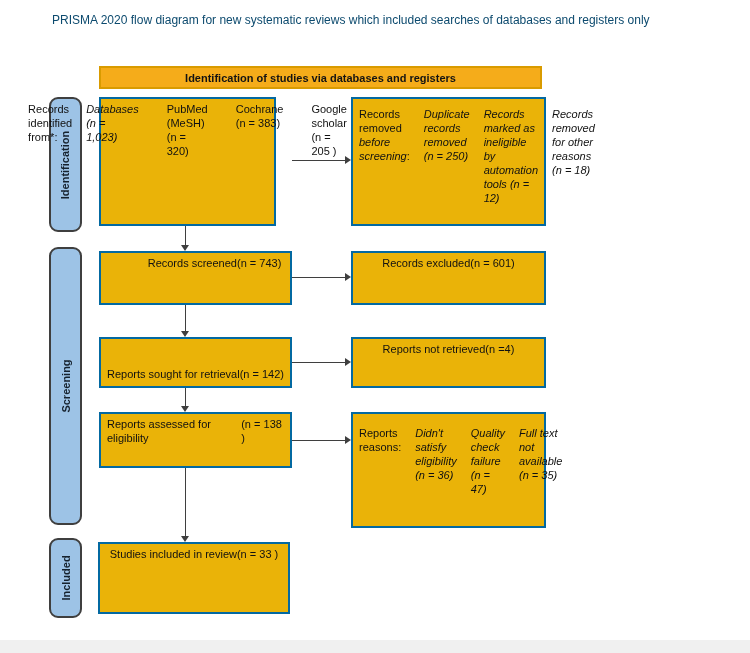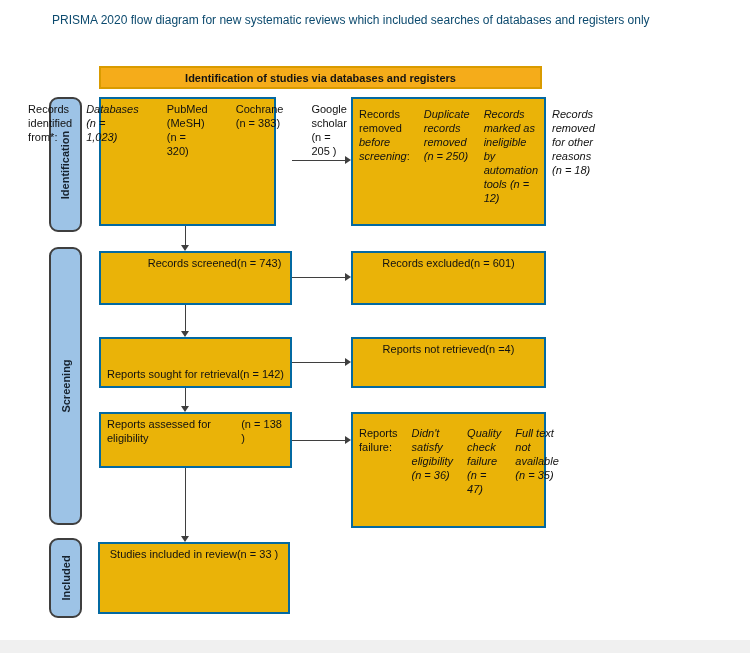--- a/index.html
+++ b/index.html
@@ -116,21 +116,21 @@
       <div class="line indent-0"><span>Records excluded</span></div>
       <div class="line indent-0"><span>(n = 601)</span></div>
     </div>
 
   <div class="box" style="left:351px; top:337px; width:195px; height:51px;">
       <div class="line indent-0"><span>Reports not retrieved</span></div>
       <div class="line indent-0"><span>(n =4)</span></div>
     </div>
 
   <div class="box top-align" style="left:351px; top:412px; width:195px; height:116px; padding-top:13px;">
-      <div class="line indent-0"><span>Reports failure:</span></div>
+      <div class="line indent-0"><span>Reports reasons:</span></div>
       <div class="line indent-1"><span>Didn't satisfy eligibility (n = 36)</span></div>
       <div class="line indent-1"><span>Quality check failure (n = 47)</span></div>
       <div class="line indent-1"><span>Full text not available (n = 35)</span></div>
     </div>
 
   <div class="vconn" style="left:181px; top:226px; height:25px;">
     <div class="stem"></div>
     <div class="head"></div>
   </div>
   <div class="vconn" style="left:181px; top:305px; height:32px;">

